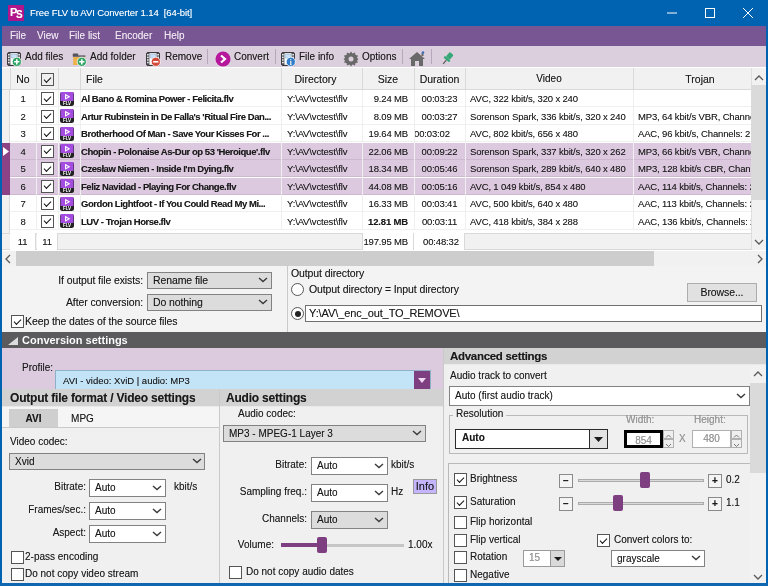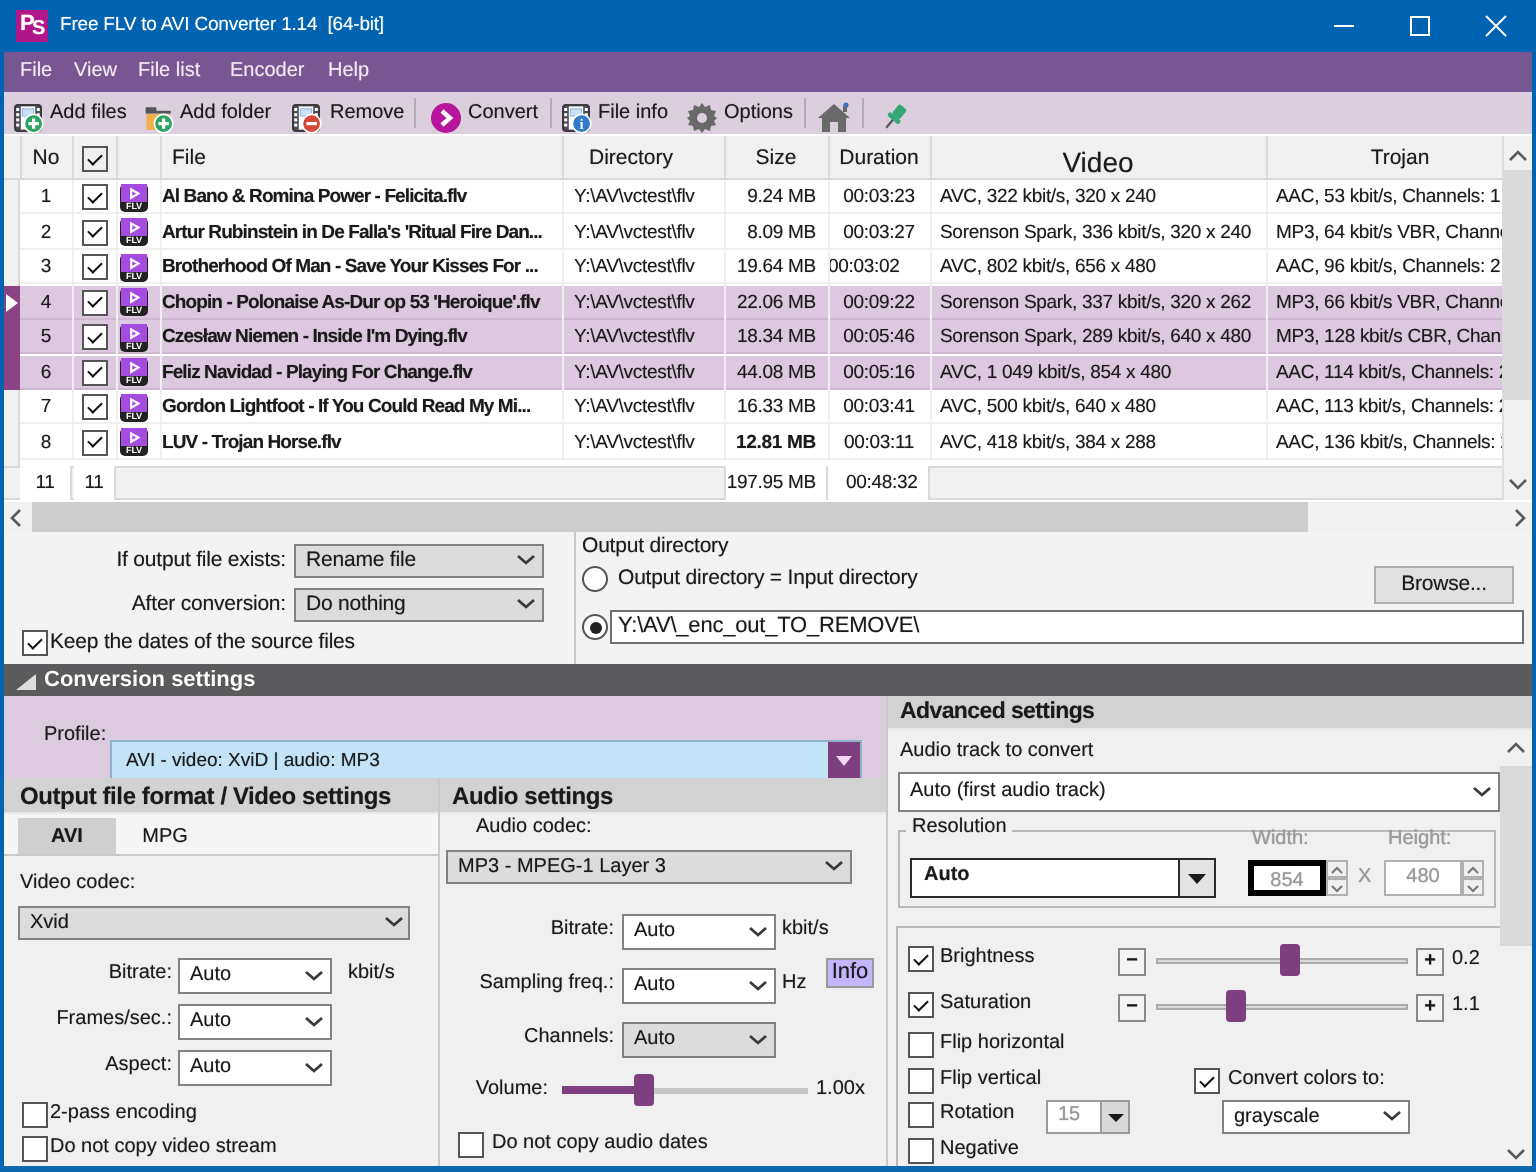--- a/index.html
+++ b/index.html
@@ -174,40 +174,39 @@
 <div class="abs" style="left:463px;top:0;width:1px;height:22px;background:#d9d9d9;"></div>
 <div class="abs" style="left:631px;top:0;width:1px;height:22px;background:#d9d9d9;"></div>
 <div class="abs" style="left:8px;top:5px;width:26px;text-align:center;font-size:10.5px;letter-spacing:0;">No</div>
 <div class="cb abs" style="left:39px;top:5px;background:#efefef;">
         <i></i>
       </div>
 <div class="abs" style="left:80px;top:5px;width:30px;padding-left:4px;font-size:10.5px;letter-spacing:0;">File</div>
 <div class="abs" style="left:273px;top:5px;width:81px;text-align:center;font-size:10.5px;letter-spacing:0;">Directory</div>
 <div class="abs" style="left:360px;top:5px;width:52px;text-align:center;font-size:10.5px;letter-spacing:0;">Size</div>
 <div class="abs" style="left:412px;top:5px;width:51px;text-align:center;font-size:10.5px;letter-spacing:0;">Duration</div>
-<div class="abs" style="left:463px;top:5px;width:168px;text-align:center;font-size:14px;letter-spacing:0;">Video</div>
+<div class="abs" style="left:463px;top:5px;width:168px;text-align:center;font-size:10px;letter-spacing:0;">Video</div>
 <div class="abs" style="left:631px;top:5px;width:134px;text-align:center;font-size:10.5px;letter-spacing:0;">Trojan</div>
 <div class="gut" style="top:22px;height:160px;"></div>
 <div class="row" style="top:22.0px;border-bottom:1px solid #f0f0f0;">
 <div class="cell" style="left:0;width:26px;text-align:center;">1</div>
 <div class="cb" style="left:31px;top:2px;">
           <i></i>
         </div>
 <svg class="abs" style="left:50px;top:1.5px;" width="14" height="14" viewBox="0 0 14 14">
           <rect x="0" y="0" width="14" height="14" rx="2.5" fill="#222"></rect>
           <path d="M0.5 0 h13 a2.5 2.5 0 0 1 0 0 v9 h-13 Z" fill="#a44ce0"></path>
           <path d="M5.6 2.7 L9.2 4.8 L5.6 6.9 Z" fill="none" stroke="#fff" stroke-width="1.1"></path>
           <text x="7" y="12.6" font-size="4.6" font-weight="bold" fill="#fff" text-anchor="middle" font-family="Liberation Sans">FLV</text>
         </svg>
 <div class="cell" style="left:71px;width:205px;font-weight:bold;letter-spacing:-0.45px;">Al Bano &amp; Romina Power - Felicita.flv</div>
 <div class="cell" style="left:277px;width:80px;">Y:\AV\vctest\flv</div>
 <div class="cell rgt" style="left:342px;width:56px;">9.24 MB</div>
 <div class="cell" style="left:404px;width:51px;text-align:center;">00:03:23</div>
 <div class="cell" style="left:460px;width:168px;">AVC, 322 kbit/s, 320 x 240</div>
-<div class="cell" style="left:628px;width:113px;">AAC, 53 kbit/s, Channels: 1</div>
 </div>
 <div class="row" style="top:39.5px;border-bottom:1px solid #f0f0f0;">
 <div class="cell" style="left:0;width:26px;text-align:center;">2</div>
 <div class="cb" style="left:31px;top:2px;">
           <i></i>
         </div>
 <svg class="abs" style="left:50px;top:1.5px;" width="14" height="14" viewBox="0 0 14 14">
           <rect x="0" y="0" width="14" height="14" rx="2.5" fill="#222"></rect>
           <path d="M0.5 0 h13 a2.5 2.5 0 0 1 0 0 v9 h-13 Z" fill="#a44ce0"></path>
           <path d="M5.6 2.7 L9.2 4.8 L5.6 6.9 Z" fill="none" stroke="#fff" stroke-width="1.1"></path>

